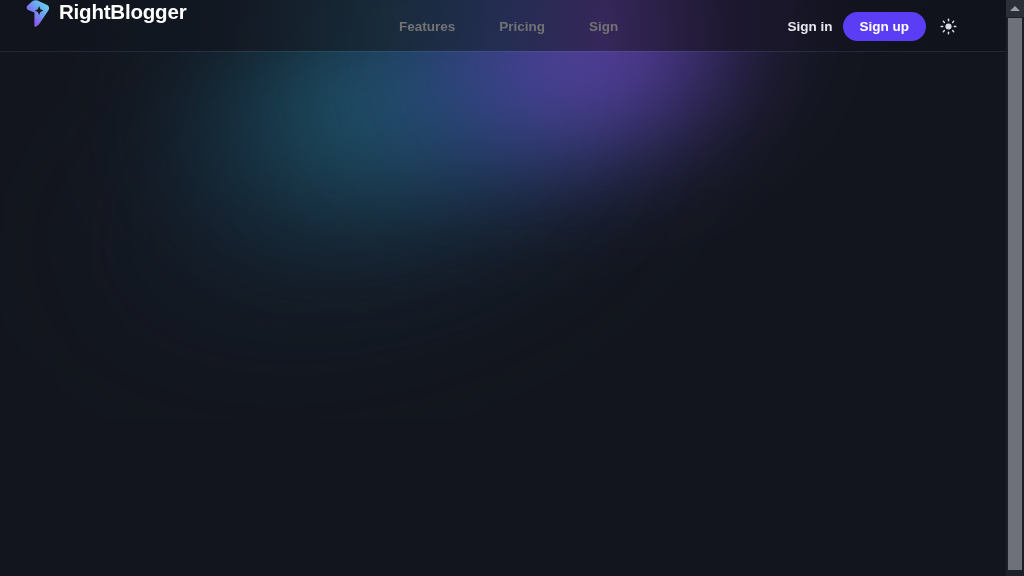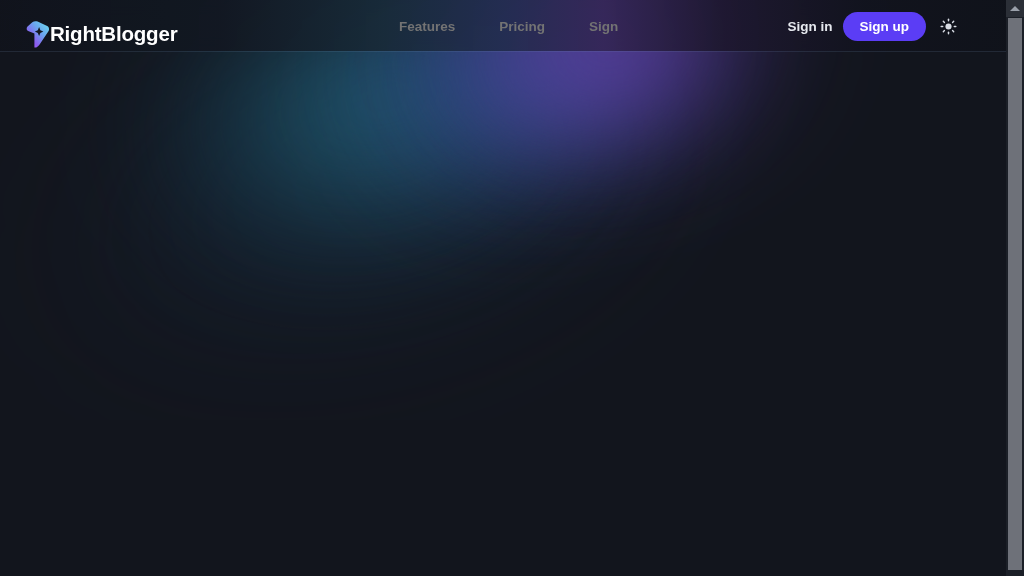--- a/index.html
+++ b/index.html
@@ -126,24 +126,25 @@
     position: relative;
     height: 52px;
     display: flex;
     align-items: center;
     z-index: 2;
   }
 
   
   .brand {
     position: absolute;
-    left: 26px; top: 8px;
-    height: 52px;
-    display: flex;
-    align-items: center;
+    left: 26px; top: 0;
+    height: 52px;
+    display: flex;
+    align-items: flex-start;
+    gap: 9px;
     text-decoration: none;
     cursor: pointer;
   }
   .brand-mark { width: 24px; height: 27px; display: block; }
   .brand-name {
     color: #ffffff;
     font-size: 20.5px;
     font-weight: bold;
     letter-spacing: -0.2px;
     white-space: nowrap;

